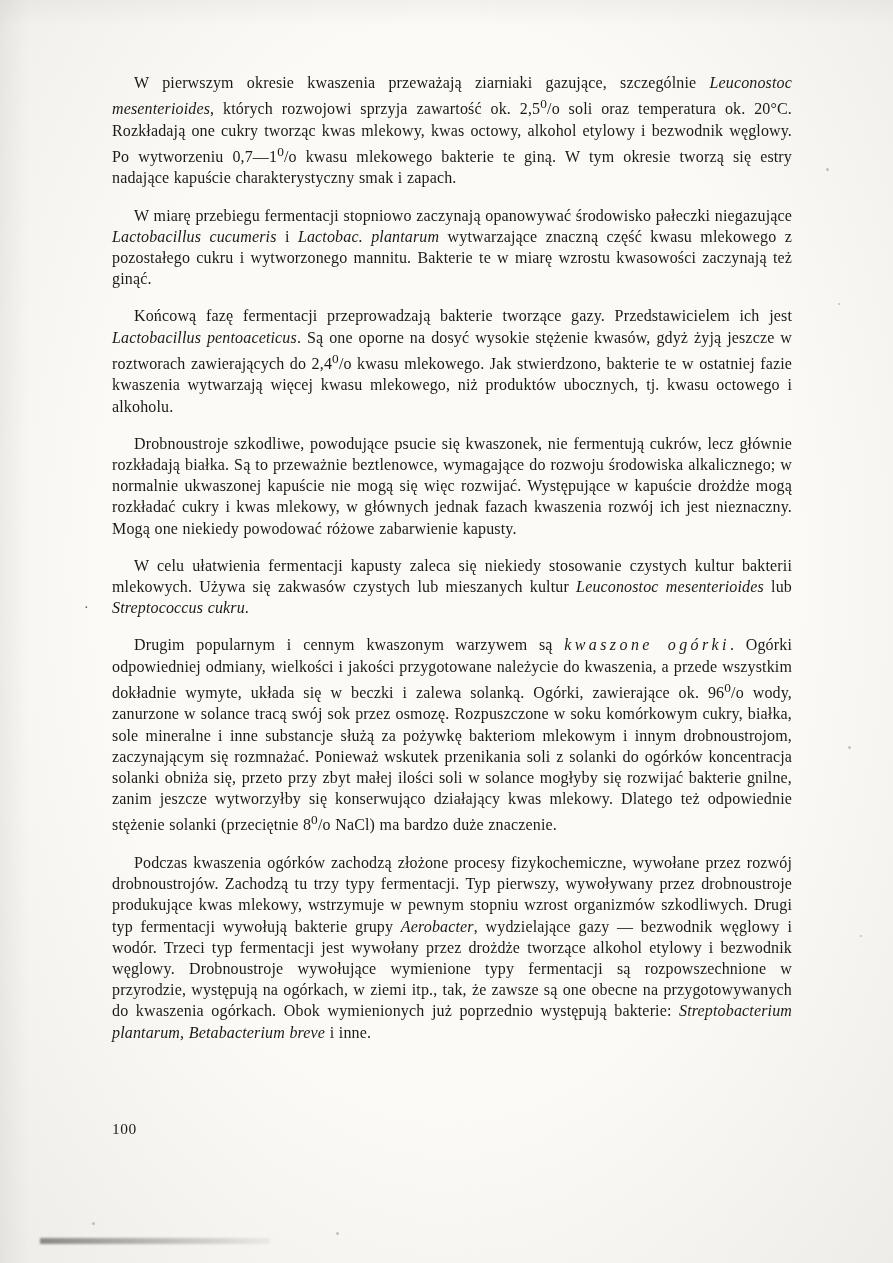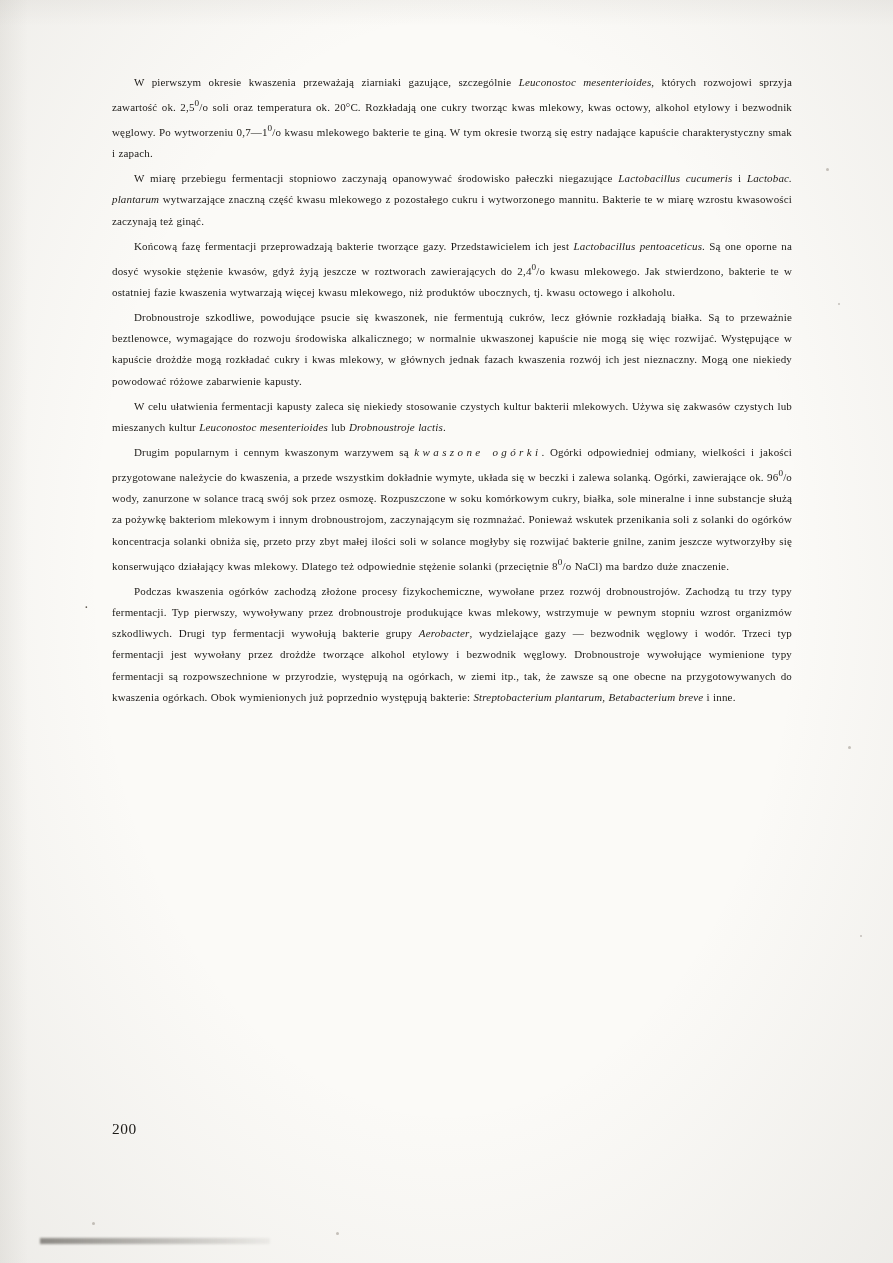--- a/index.html
+++ b/index.html
@@ -32,30 +32,30 @@
     pointer-events: none;
   }
   .text-block {
     position: absolute;
     left: 112px;
     top: 72px;
     width: 680px;
   }
   p.para {
     margin: 0;
-    font-size: 11px;
+    font-size: 16px;
     line-height: 21.2px;
     text-align: justify;
     text-indent: 22px;
     letter-spacing: 0.15px;
     word-spacing: 0.4px;
     color: #1c1a17;
   }
   p.para + p.para {
-    margin-top: 4px;
+    margin-top: 16px;
   }
   .sp { letter-spacing: 3.4px; font-style: italic; }
   .folio {
     position: absolute;
     left: 112px;
     top: 1120px;
     font-size: 15.4px;
     color: #1c1a17;
     letter-spacing: 0.6px;
   }
@@ -85,26 +85,26 @@
 </head>
 <body>
 
 <div class="page">
 
   <div class="text-block">
     <p class="para">W pierwszym okresie kwaszenia przeważają ziarniaki gazujące, szczególnie <i>Leuconostoc mesenterioides</i>, których rozwojowi sprzyja zawartość ok. 2,5<sup>0</sup>/o soli oraz temperatura ok. 20°C. Rozkładają one cukry tworząc kwas mlekowy, kwas octowy, alkohol etylowy i bezwodnik węglowy. Po wytworzeniu 0,7—1<sup>0</sup>/o kwasu mlekowego bakterie te giną. W tym okresie tworzą się estry nadające kapuście charakterystyczny smak i zapach.</p>
     <p class="para">W miarę przebiegu fermentacji stopniowo zaczynają opanowywać środowisko pałeczki niegazujące <i>Lactobacillus cucumeris</i> i <i>Lactobac. plantarum</i> wytwarzające znaczną część kwasu mlekowego z pozostałego cukru i wytworzonego mannitu. Bakterie te w miarę wzrostu kwasowości zaczynają też ginąć.</p>
     <p class="para">Końcową fazę fermentacji przeprowadzają bakterie tworzące gazy. Przedstawicielem ich jest <i>Lactobacillus pentoaceticus</i>. Są one oporne na dosyć wysokie stężenie kwasów, gdyż żyją jeszcze w roztworach zawierających do 2,4<sup>0</sup>/o kwasu mlekowego. Jak stwierdzono, bakterie te w ostatniej fazie kwaszenia wytwarzają więcej kwasu mlekowego, niż produktów ubocznych, tj. kwasu octowego i alkoholu.</p>
     <p class="para">Drobnoustroje szkodliwe, powodujące psucie się kwaszonek, nie fermentują cukrów, lecz głównie rozkładają białka. Są to przeważnie beztlenowce, wymagające do rozwoju środowiska alkalicznego; w normalnie ukwaszonej kapuście nie mogą się więc rozwijać. Występujące w kapuście drożdże mogą rozkładać cukry i kwas mlekowy, w głównych jednak fazach kwaszenia rozwój ich jest nieznaczny. Mogą one niekiedy powodować różowe zabarwienie kapusty.</p>
-    <p class="para">W celu ułatwienia fermentacji kapusty zaleca się niekiedy stosowanie czystych kultur bakterii mlekowych. Używa się zakwasów czystych lub mieszanych kultur <i>Leuconostoc mesenterioides</i> lub <i>Drobnoustroje lactis</i>.</p>
+    <p class="para">W celu ułatwienia fermentacji kapusty zaleca się niekiedy stosowanie czystych kultur bakterii mlekowych. Używa się zakwasów czystych lub mieszanych kultur <i>Leuconostoc mesenterioides</i> lub <i>Streptococcus cukru</i>.</p>
     <p class="para">Drugim popularnym i cennym kwaszonym warzywem są <span class="sp">kwaszone ogórki</span>. Ogórki odpowiedniej odmiany, wielkości i jakości przygotowane należycie do kwaszenia, a przede wszystkim dokładnie wymyte, układa się w beczki i zalewa solanką. Ogórki, zawierające ok. 96<sup>0</sup>/o wody, zanurzone w solance tracą swój sok przez osmozę. Rozpuszczone w soku komórkowym cukry, białka, sole mineralne i inne substancje służą za pożywkę bakteriom mlekowym i innym drobnoustrojom, zaczynającym się rozmnażać. Ponieważ wskutek przenikania soli z solanki do ogórków koncentracja solanki obniża się, przeto przy zbyt małej ilości soli w solance mogłyby się rozwijać bakterie gnilne, zanim jeszcze wytworzyłby się konserwująco działający kwas mlekowy. Dlatego też odpowiednie stężenie solanki (przeciętnie 8<sup>0</sup>/o NaCl) ma bardzo duże znaczenie.</p>
     <p class="para">Podczas kwaszenia ogórków zachodzą złożone procesy fizykochemiczne, wywołane przez rozwój drobnoustrojów. Zachodzą tu trzy typy fermentacji. Typ pierwszy, wywoływany przez drobnoustroje produkujące kwas mlekowy, wstrzymuje w pewnym stopniu wzrost organizmów szkodliwych. Drugi typ fermentacji wywołują bakterie grupy <i>Aerobacter</i>, wydzielające gazy — bezwodnik węglowy i wodór. Trzeci typ fermentacji jest wywołany przez drożdże tworzące alkohol etylowy i bezwodnik węglowy. Drobnoustroje wywołujące wymienione typy fermentacji są rozpowszechnione w przyrodzie, występują na ogórkach, w ziemi itp., tak, że zawsze są one obecne na przygotowywanych do kwaszenia ogórkach. Obok wymienionych już poprzednio występują bakterie: <i>Streptobacterium plantarum, Betabacterium breve</i> i inne.</p>
   </div>
 
-  <div class="folio">200</div>
+  <div class="folio">100</div>
 
   <div class="margin-mark">·</div>
 
   <div class="speck" style="left:826px; top:168px; width:3px; height:3px;"></div>
   <div class="speck" style="left:838px; top:303px; width:2px; height:2px;"></div>
   <div class="speck" style="left:848px; top:746px; width:3px; height:3px;"></div>
   <div class="speck" style="left:860px; top:935px; width:2px; height:2px;"></div>
   <div class="speck" style="left:92px; top:1222px; width:3px; height:3px;"></div>
   <div class="speck" style="left:336px; top:1232px; width:3px; height:3px;"></div>
   <div class="edge-smudge"></div>

